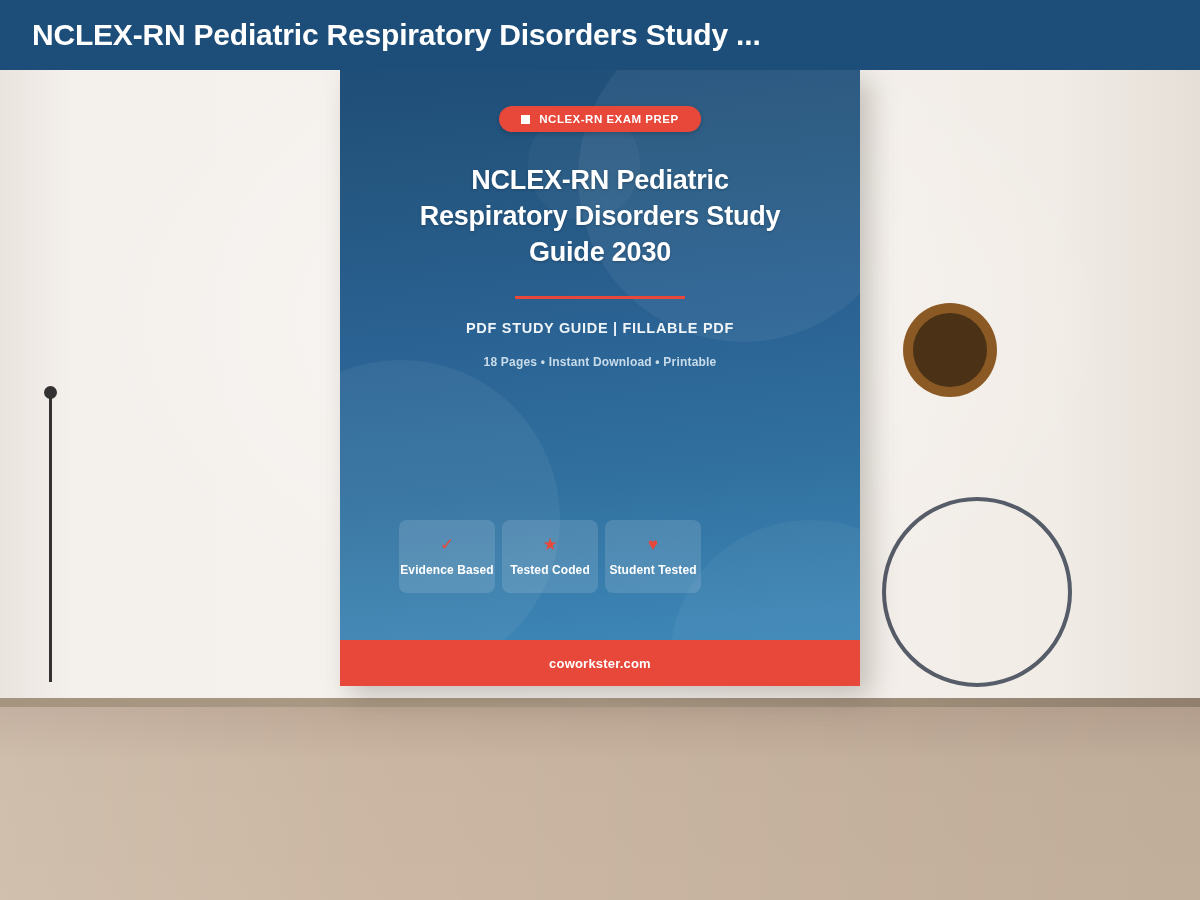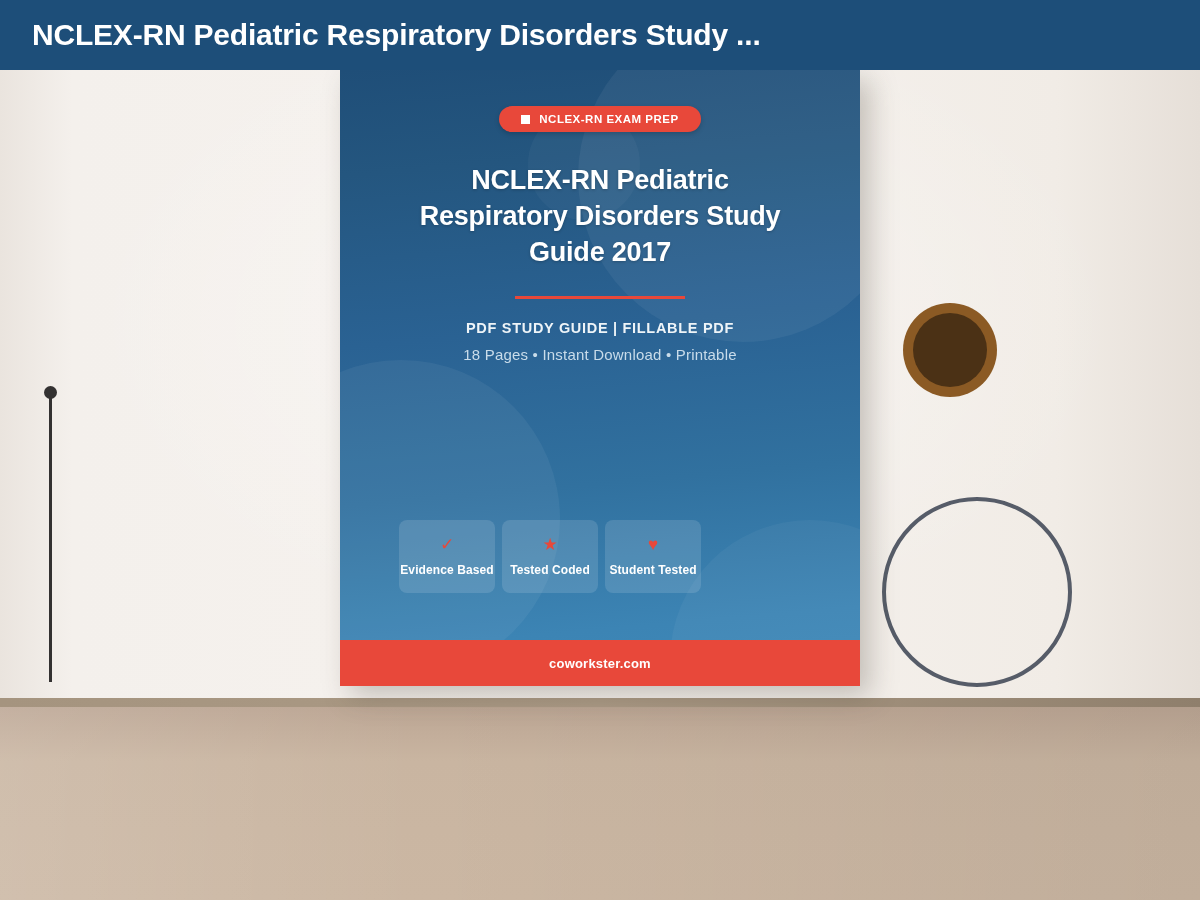--- a/index.html
+++ b/index.html
@@ -159,25 +159,26 @@
   
   #format-line {
     margin-top:21px;
     color:#EEF4F8;
     font-size:14.5px;
     letter-spacing:0.7px;
     white-space:nowrap;
     font-weight:bold;
   }
   #meta-line {
-    margin-top:10px;
+    margin-top:19px;
     color:#C9DCEA;
-    font-size:15px;
+    font-size:12px;
     letter-spacing:0.2px;
     white-space:nowrap;
+    font-weight:bold;
   }
 
   
   #features {
     position:absolute; left:59px; top:450px;
     width:420px;
     display:flex; gap:7px;
   }
   .feature-card {
     width:96px; height:73px;
@@ -255,21 +256,21 @@
     <div class="blob" id="blob-bot-right"></div>
     <div class="blob" id="blob-small"></div>
 
     <div id="poster-inner">
 
       <div id="badge">
         <span id="badge-icon"></span>
         <span id="badge-text">NCLEX-RN EXAM PREP</span>
       </div>
 
-      <div id="poster-title">NCLEX-RN Pediatric Respiratory Disorders Study Guide 2017</div>
+      <div id="poster-title">NCLEX-RN Pediatric Respiratory Disorders Study Guide 2030</div>
 
       <div id="divider"></div>
 
       <div id="format-line">PDF STUDY GUIDE  |  FILLABLE PDF</div>
       <div id="meta-line">18 Pages  •  Instant Download  •  Printable</div>
 
     </div>
 
     <div id="features">
 

